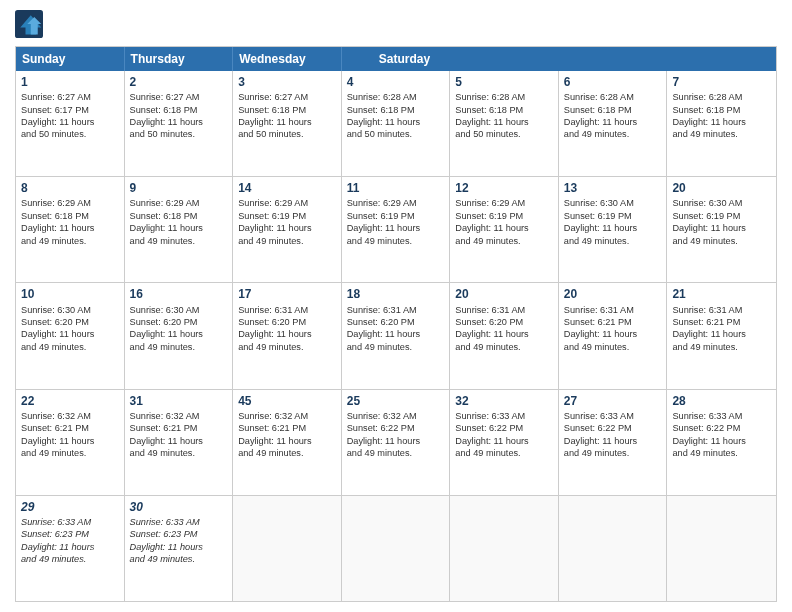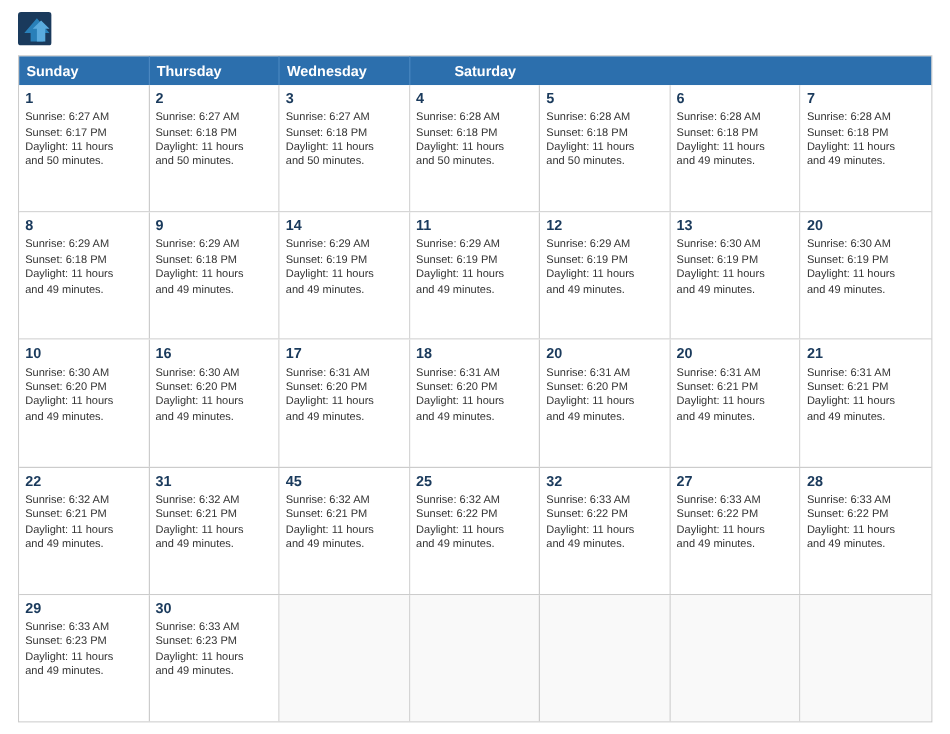--- a/index.html
+++ b/index.html
@@ -95,20 +95,21 @@
       display: block;
       margin-bottom: 1px;
     }
     .cell-text {
       color: #333;
       font-size: 9.2px;
       line-height: 1.35;
     }
     .last-row .cal-cell {
       border-bottom: none;
+      font-style: italic;
     }
   </style>
 </head>
 <body>
 
 <div class="page">
   <div class="header">
     <div class="logo">
       <svg class="logo-icon" viewBox="0 0 32 32">
         <rect x="0" y="0" width="32" height="32" fill="#1a3a5c" rx="3"></rect>

